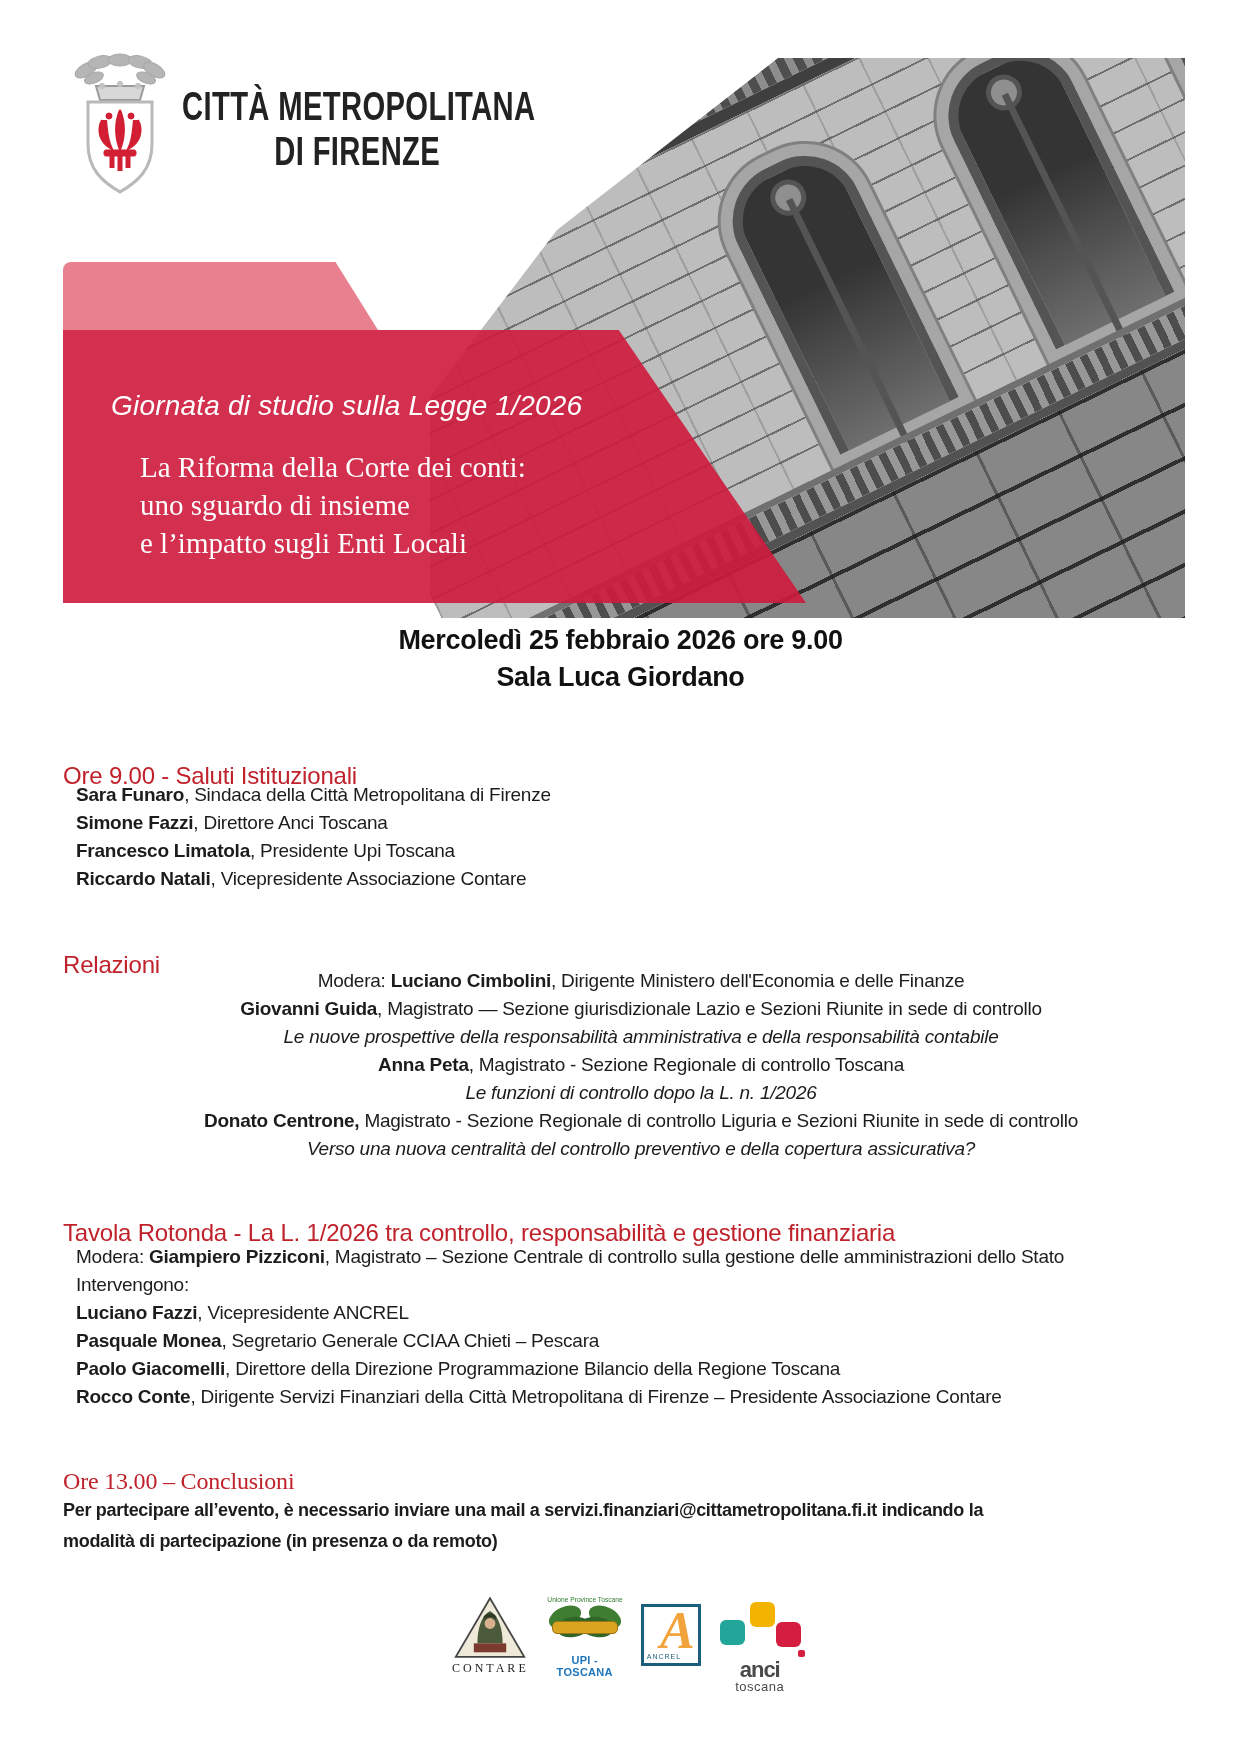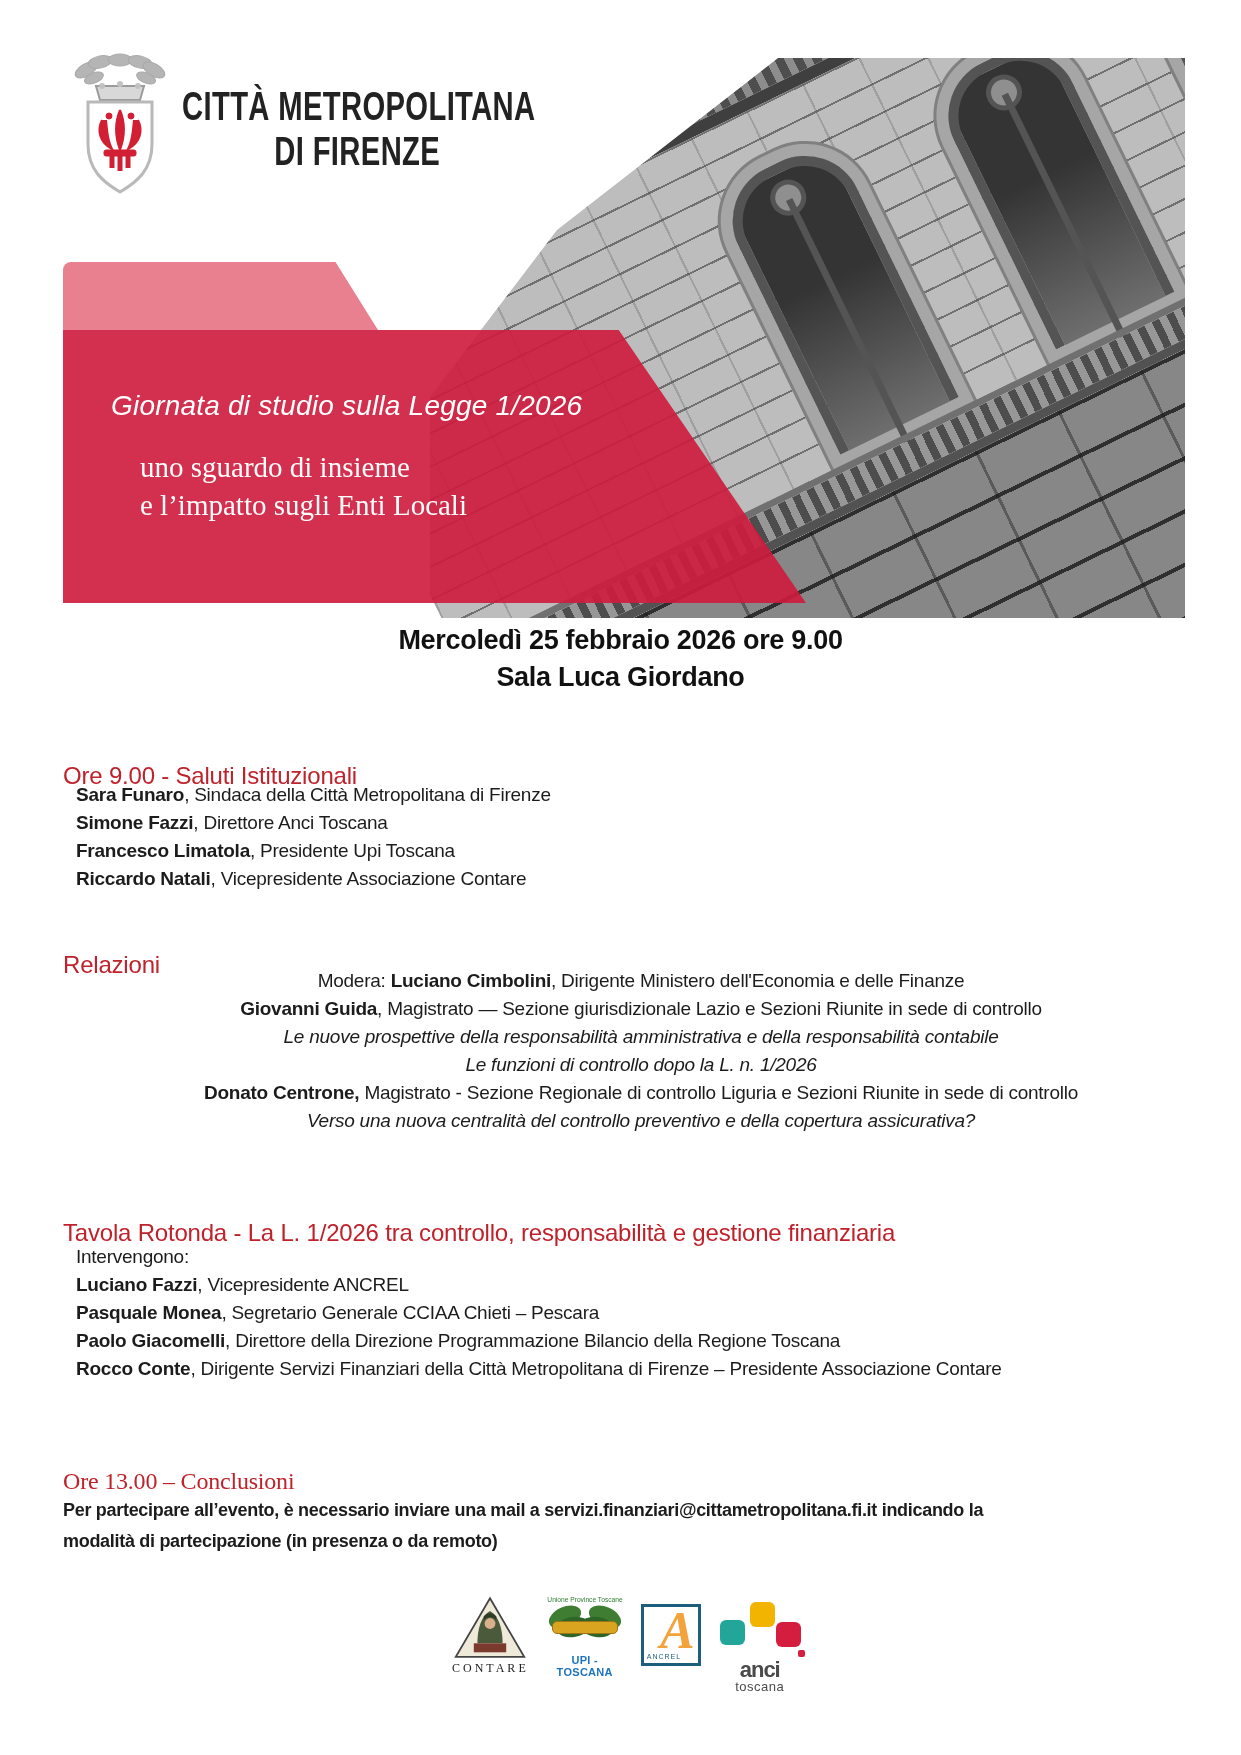--- a/index.html
+++ b/index.html
@@ -158,20 +158,21 @@
     <div class="wordmark">
       <div>CITTÀ METROPOLITANA</div>
       <div>DI FIRENZE</div>
     </div>
   </div>
 
   <div class="tab"></div>
   <div class="banner">
     <div class="kicker">Giornata di studio sulla Legge 1/2026</div>
     <div class="banner-title">
+      <div>La Riforma della Corte dei conti:</div>
       <div>uno sguardo di insieme</div>
       <div>e l’impatto sugli Enti Locali</div>
     </div>
   </div>
 
   <div class="datetime">
     <div>Mercoledì 25 febbraio 2026 ore 9.00</div>
     <div>Sala Luca Giordano</div>
   </div>
 
@@ -181,27 +182,29 @@
     <div><strong>Simone Fazzi</strong><span>, Direttore Anci Toscana</span></div>
     <div><strong>Francesco Limatola</strong><span>, Presidente Upi Toscana</span></div>
     <div><strong>Riccardo Natali</strong><span>, Vicepresidente Associazione Contare</span></div>
   </div>
 
   <div class="sec-h h-relazioni">Relazioni</div>
   <div class="list l-relazioni">
     <div><span>Modera: </span><strong>Luciano Cimbolini</strong><span>, Dirigente Ministero dell'Economia e delle Finanze</span></div>
     <div><strong>Giovanni Guida</strong><span>, Magistrato — Sezione giurisdizionale Lazio e Sezioni Riunite in sede di controllo</span></div>
     <div class="topic">Le nuove prospettive della responsabilità amministrativa e della responsabilità contabile</div>
+    <div><strong>Anna Peta</strong><span>, Magistrato - Sezione Regionale di controllo Toscana</span></div>
     <div class="topic">Le funzioni di controllo dopo la L. n. 1/2026</div>
     <div><strong>Donato Centrone,</strong><span> Magistrato - Sezione Regionale di controllo Liguria e Sezioni Riunite in sede di controllo</span></div>
     <div class="topic">Verso una nuova centralità del controllo preventivo e della copertura assicurativa?</div>
   </div>
 
   <div class="sec-h h-tavola">Tavola Rotonda - La L. 1/2026 tra controllo, responsabilità e gestione finanziaria</div>
   <div class="list l-tavola">
+    <div><span>Modera: </span><strong>Giampiero Pizziconi</strong><span>, Magistrato – Sezione Centrale di controllo sulla gestione delle amministrazioni dello Stato</span></div>
     <div>Intervengono:</div>
     <div><strong>Luciano Fazzi</strong><span>, Vicepresidente ANCREL</span></div>
     <div><strong>Pasquale Monea</strong><span>, Segretario Generale CCIAA Chieti – Pescara</span></div>
     <div><strong>Paolo Giacomelli</strong><span>, Direttore della Direzione Programmazione Bilancio della Regione Toscana</span></div>
     <div><strong>Rocco Conte</strong><span>, Dirigente Servizi Finanziari della Città Metropolitana di Firenze – Presidente Associazione Contare</span></div>
   </div>
 
   <div class="sec-h h-concl">Ore 13.00 – Conclusioni</div>
 
   <div class="note">

